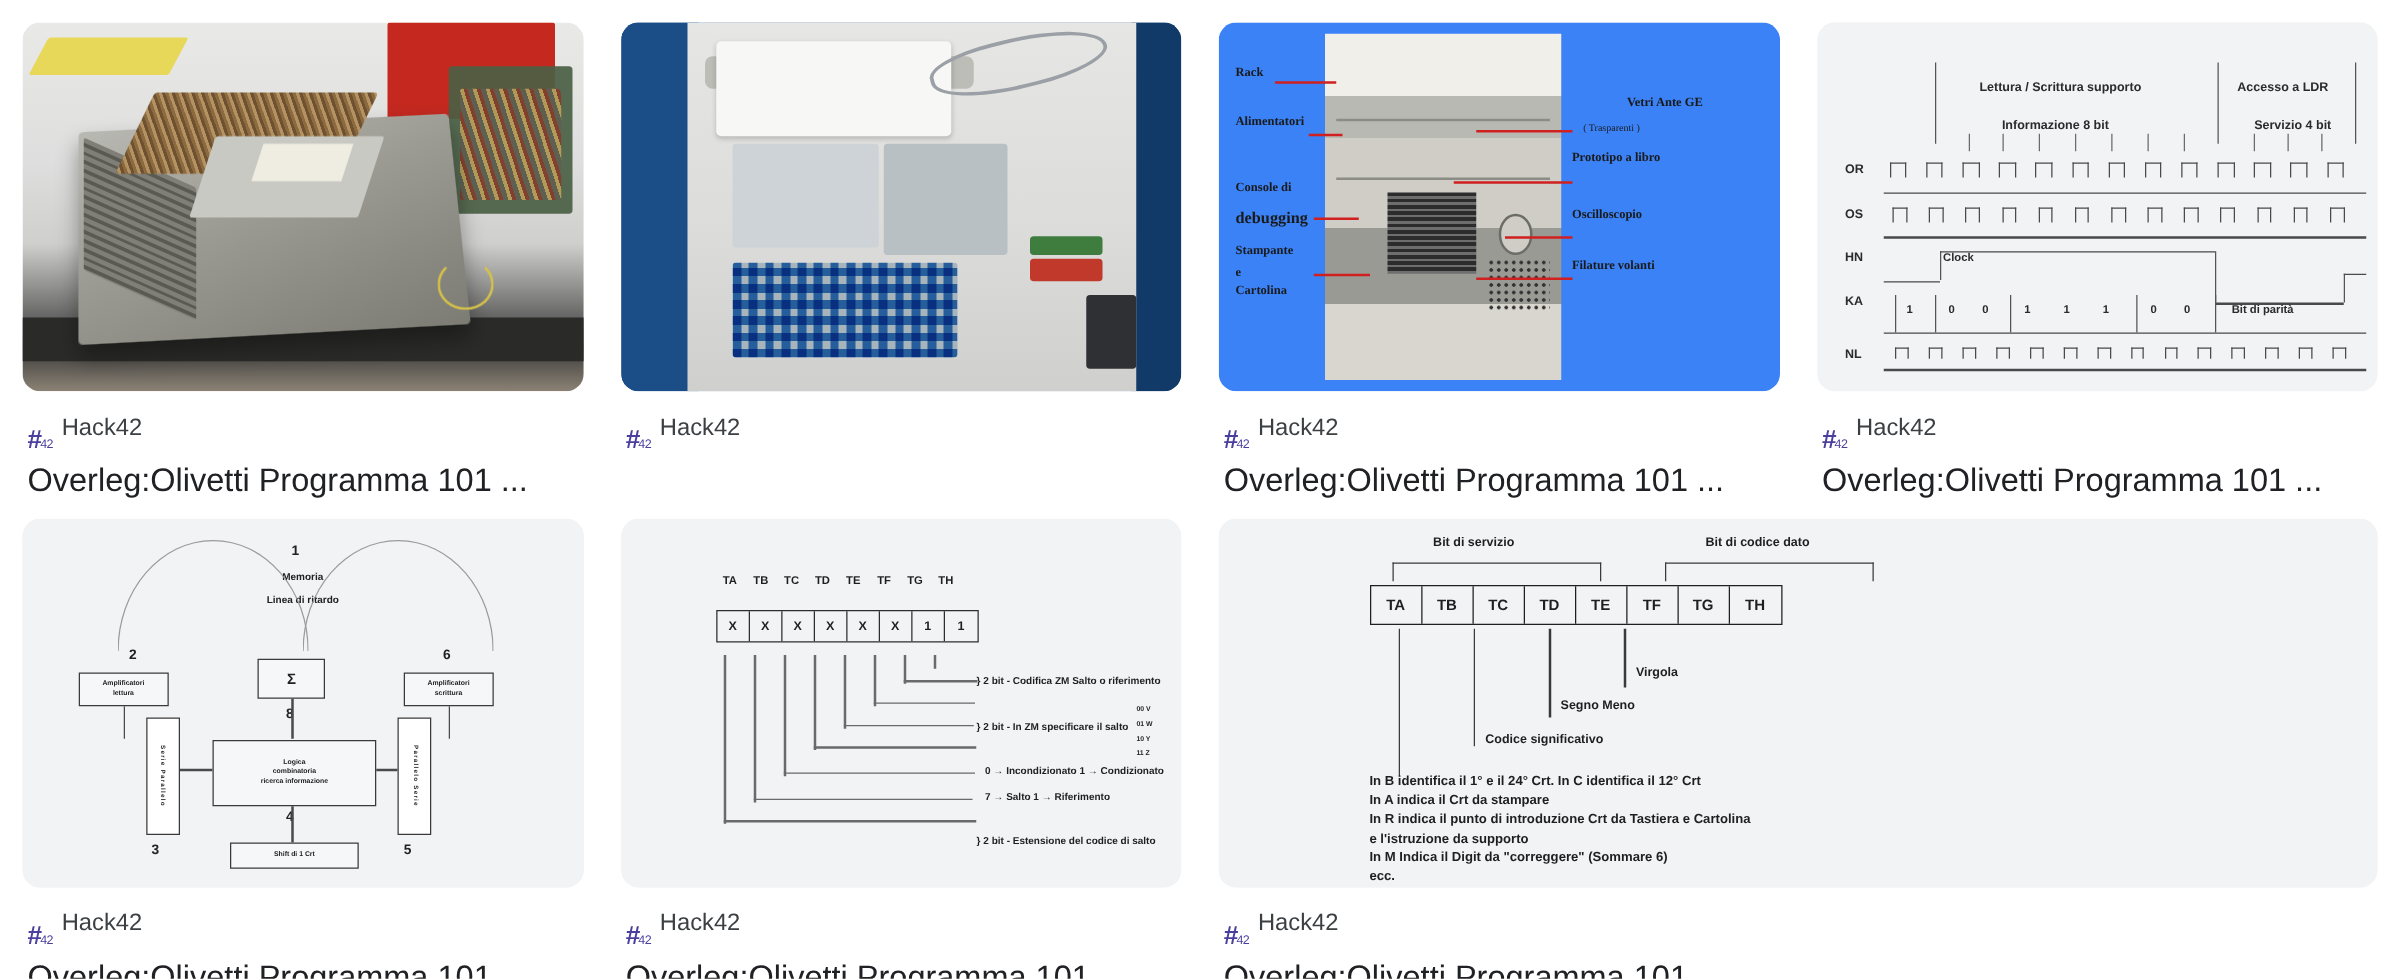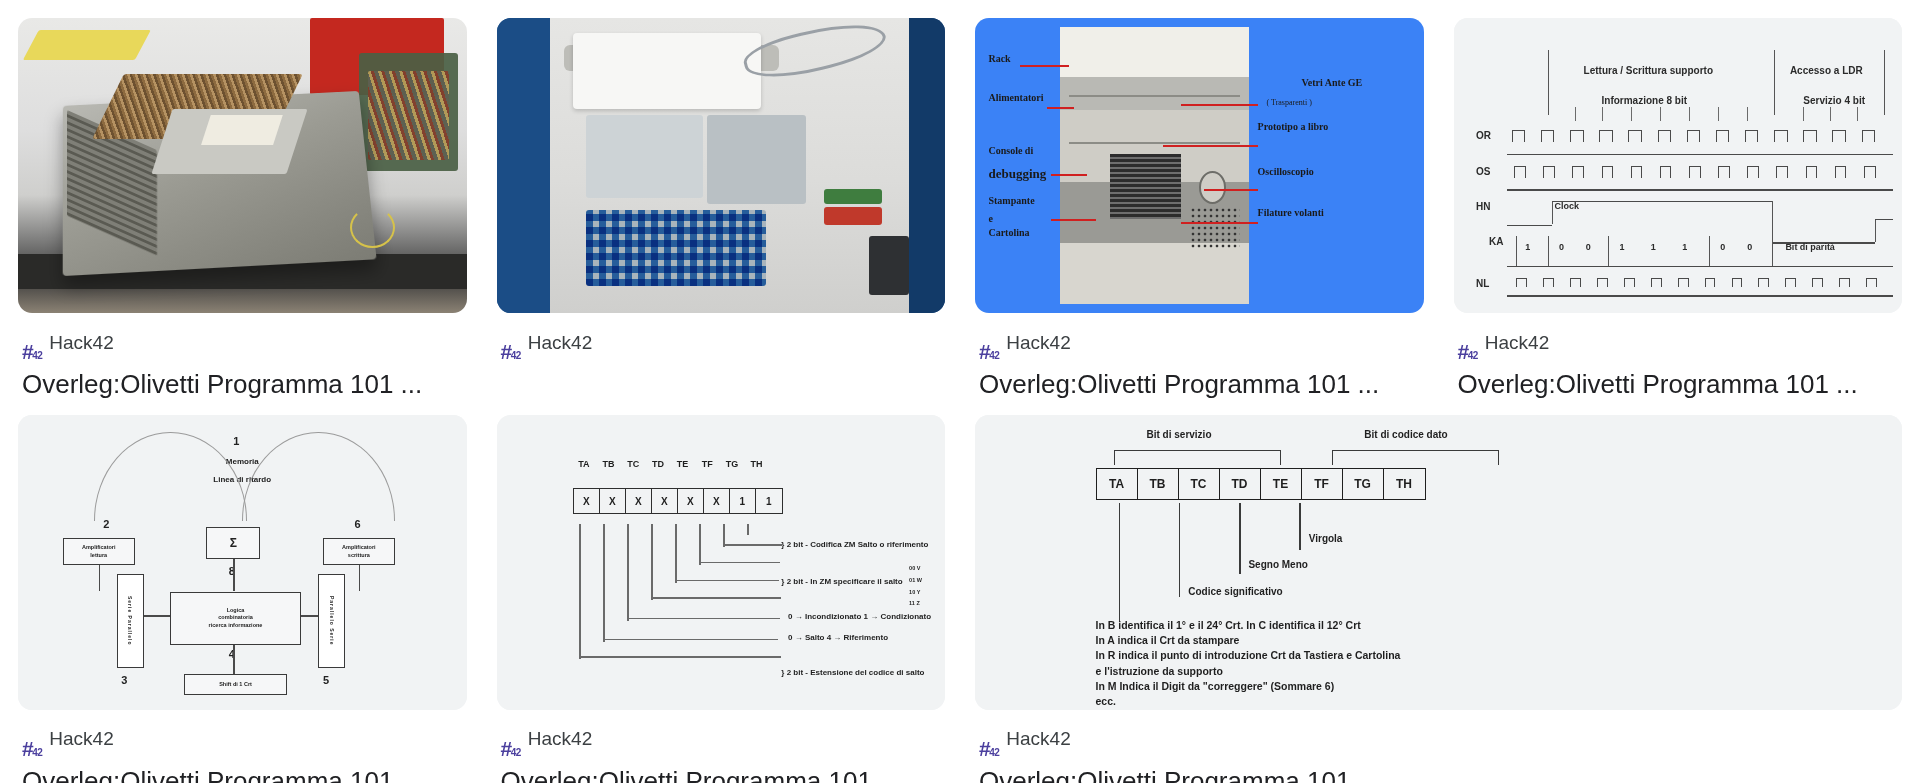--- a/index.html
+++ b/index.html
@@ -38,21 +38,21 @@
   .source-line {
     display: flex; align-items: center; gap: 7px;
     margin-bottom: 6px;
   }
   .hash-icon {
     display: inline-flex; align-items: baseline;
     color: #4b3f9e; font-weight: 700; line-height: 1;
     letter-spacing: -0.5px;
   }
   .hash-icon .hash { font-size: 21px; }
-  .hash-icon .sub { font-size: 10px; font-weight: 700; margin-left: -1px; margin-top: 28px; }
+  .hash-icon .sub { font-size: 10px; font-weight: 400; margin-left: -1px; margin-top: 28px; }
 
   .source-name {
     font-size: 19px; color: #3c4043; white-space: nowrap;
   }
   .result-title {
     font-size: 26px; color: #202124; line-height: 1.25;
     white-space: nowrap; overflow: hidden; text-overflow: ellipsis;
   }
 
   
@@ -304,21 +304,21 @@
         <div class="tick" style="left:52.5%;top:30%; height:5%;"></div>
         <div class="tick" style="left:59%;  top:30%; height:5%;"></div>
         <div class="tick" style="left:65.5%;top:30%; height:5%;"></div>
         <div class="tick" style="left:78%;  top:30%; height:5%;"></div>
         <div class="tick" style="left:84%;  top:30%; height:5%;"></div>
         <div class="tick" style="left:90%;  top:30%; height:5%;"></div>
 
         <div class="tl" style="left:5%; top:38%; font-size:10px;">OR</div>
         <div class="tl" style="left:5%; top:50%; font-size:10px;">OS</div>
         <div class="tl" style="left:5%; top:62%; font-size:10px;">HN</div>
-        <div class="tl" style="left:5%; top:74%; font-size:10px;margin-left:13px;">KA</div>
+        <div class="tl" style="left:5%; top:74%; font-size:10px;">KA</div>
         <div class="tl" style="left:5%; top:88%; font-size:10px;">NL</div>
 
         <div class="sig" style="left:12%; top:46%; width:86%;"></div>
         <div class="sq" style="left:13%;  top:38%; width:3%;"></div>
         <div class="sq" style="left:19.5%;top:38%; width:3%;"></div>
         <div class="sq" style="left:26%;  top:38%; width:3%;"></div>
         <div class="sq" style="left:32.5%;top:38%; width:3%;"></div>
         <div class="sq" style="left:39%;  top:38%; width:3%;"></div>
         <div class="sq" style="left:45.5%;top:38%; width:3%;"></div>
         <div class="sq" style="left:52%;  top:38%; width:3%;"></div>
@@ -497,21 +497,21 @@
         <div class="bf-lead" style="left:45.2%; top:50%; width:18%; height:1.3px;"></div>
         <div class="bf-lead" style="left:39.9%; top:56%; width:23%; height:1.3px;"></div>
         <div class="bf-lead" style="left:34.5%; top:62%; width:29%; height:1.3px;"></div>
         <div class="bf-lead" style="left:29.2%; top:69%; width:34%; height:1.3px;"></div>
         <div class="bf-lead" style="left:23.8%; top:76%; width:39%; height:1.3px;"></div>
         <div class="bf-lead" style="left:18.5%; top:82%; width:45%; height:1.3px;"></div>
 
         <div class="bf-note" style="left:63.5%; top:42.5%;">} 2 bit - Codifica ZM  Salto o riferimento</div>
         <div class="bf-note" style="left:63.5%; top:55%;">} 2 bit - In ZM specificare il salto</div>
         <div class="bf-note" style="left:65%;   top:67%;">0 → Incondizionato    1 → Condizionato</div>
-        <div class="bf-note" style="left:65%;   top:74%;">0 → Salto    4 → Riferimento</div>
+        <div class="bf-note" style="left:65%;   top:74%;">7 → Salto    1 → Riferimento</div>
         <div class="bf-note" style="left:63.5%; top:86%;">} 2 bit - Estensione del codice di salto</div>
 
         <div class="bf-note" style="left:92%; top:51%; font-size:5.5px;">00 V</div>
         <div class="bf-note" style="left:92%; top:55%; font-size:5.5px;">01 W</div>
         <div class="bf-note" style="left:92%; top:59%; font-size:5.5px;">10 Y</div>
         <div class="bf-note" style="left:92%; top:63%; font-size:5.5px;">11 Z</div>
       </div>
     </div>
     <div class="caption">
       <div class="source-line">

